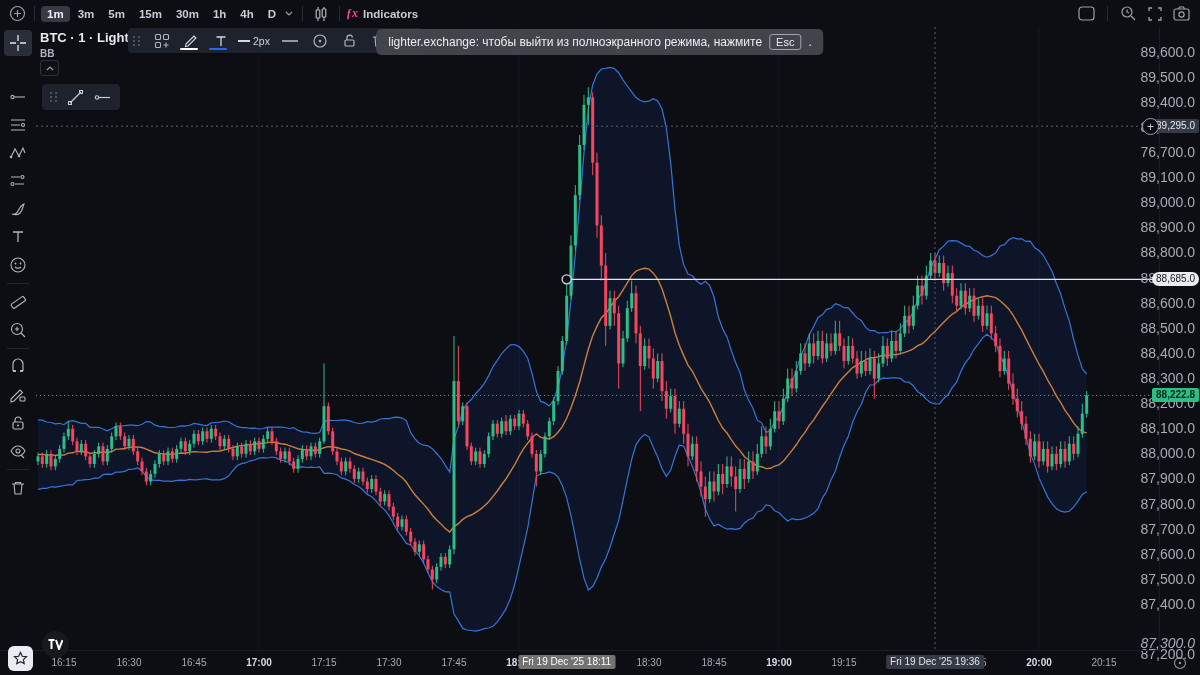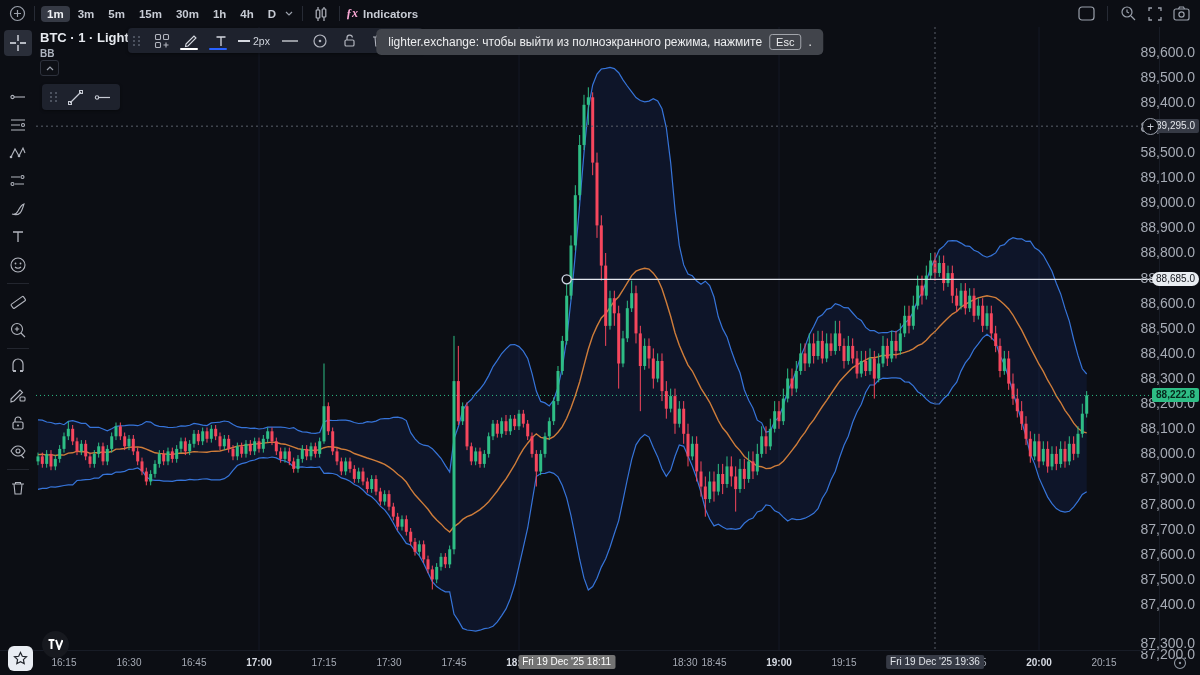--- a/index.html
+++ b/index.html
@@ -7,21 +7,21 @@
        font-family:"Liberation Sans",sans-serif;color:#c7cbd4;-webkit-font-smoothing:antialiased;}
   .icon-btn{display:flex;align-items:center;justify-content:center;border-radius:4px;cursor:pointer;}
   svg{display:block;}
   
   #topbar{position:absolute;left:0;top:0;right:0;height:27px;display:flex;align-items:center;
           padding-left:6px;font-size:11.5px;z-index:30;justify-content:space-between;}
   .tb-sep{width:1px;height:15px;background:#272b35;margin:0 6px;}
   .tf-btn{padding:2px 6px;border-radius:4px;color:#c7cbd4;font-weight:600;cursor:pointer;}
   .tf-btn.sel{background:#363a45;color:#eef0f4;}
   #indicators-btn{display:flex;align-items:center;gap:5px;cursor:pointer;color:#c7cbd4;font-weight:600;}
-  .fx{font-style:italic;font-family:"Liberation Serif",serif;font-size:12px;color:#f9a8d4;}
+  .fx{font-style:italic;font-family:"Liberation Serif",serif;font-size:12px;color:#ec4899;}
   #topbar-right{margin-left:auto;display:flex;align-items:center;gap:10px;padding-right:10px;}
   
   #left-toolbar{position:absolute;left:0;top:29px;width:36px;bottom:24px;display:flex;flex-direction:column;
                 align-items:center;z-index:25;}
   .ltool{width:28px;height:26px;display:flex;align-items:center;justify-content:center;border-radius:4px;cursor:pointer;margin:1px 0;}
   .ltool.sel{background:#2a2e39;}
   .ldiv{width:22px;height:1px;background:#23262f;margin:4px 0;}
   
   #legend{position:absolute;left:40px;top:30px;z-index:26;}
   #legend .title{font-size:13px;font-weight:700;color:#e6e9ef;}
@@ -825,52 +825,52 @@
     <circle cx="566.6626" cy="279.36217303822934" r="4.5" fill="#0c0e14" stroke="#cfd6e4" stroke-width="1.4"></circle>
     <line x1="36" x2="1160" y1="126.18712273641852" y2="126.18712273641852" stroke="#5A5F6A" stroke-width="1" stroke-dasharray="2,3"></line>
     <line x1="934.9931" x2="934.9931" y1="27" y2="651" stroke="#5A5F6A" stroke-width="1" stroke-dasharray="2,3"></line>
   </svg>
 
 <div id="price-axis">
     <div class="ptick" style="top: 16.5996px;">89,600.0</div>
     <div class="ptick" style="top: 41.7103px;">89,500.0</div>
     <div class="ptick" style="top: 66.8209px;">89,400.0</div>
     <div class="ptick" style="top: 91.9316px;">89,300.0</div>
-    <div class="ptick" style="top: 117.042px;">58,500.0</div>
+    <div class="ptick" style="top: 117.042px;">76,700.0</div>
     <div class="ptick" style="top: 142.153px;">89,100.0</div>
     <div class="ptick" style="top: 167.264px;">89,000.0</div>
     <div class="ptick" style="top: 192.374px;">88,900.0</div>
     <div class="ptick" style="top: 217.485px;">88,800.0</div>
     <div class="ptick" style="top: 242.596px;">88,700.0</div>
     <div class="ptick" style="top: 267.706px;">88,600.0</div>
     <div class="ptick" style="top: 292.817px;">88,500.0</div>
     <div class="ptick" style="top: 317.928px;">88,400.0</div>
     <div class="ptick" style="top: 343.038px;">88,300.0</div>
     <div class="ptick" style="top: 368.149px;">88,200.0</div>
     <div class="ptick" style="top: 393.26px;">88,100.0</div>
     <div class="ptick" style="top: 418.37px;">88,000.0</div>
     <div class="ptick" style="top: 443.481px;">87,900.0</div>
     <div class="ptick" style="top: 468.592px;">87,800.0</div>
     <div class="ptick" style="top: 493.702px;">87,700.0</div>
     <div class="ptick" style="top: 518.813px;">87,600.0</div>
     <div class="ptick" style="top: 543.924px;">87,500.0</div>
     <div class="ptick" style="top: 569.034px;">87,400.0</div>
-    <div class="ptick" style="top: 608px;">87,300.0</div>
+    <div class="ptick" style="top: 608px; font-style: italic;">87,300.0</div>
     <div class="ptick" style="top: 619.256px;">87,200.0</div>
   </div>
 <div id="time-axis">
     <div class="ttick" style="left: 63.9998px;">16:15</div>
     <div class="ttick" style="left: 128.999px;">16:30</div>
     <div class="ttick" style="left: 193.999px;">16:45</div>
     <div class="ttick bold" style="left: 258.998px;">17:00</div>
     <div class="ttick" style="left: 323.998px;">17:15</div>
     <div class="ttick" style="left: 388.997px;">17:30</div>
     <div class="ttick" style="left: 453.997px;">17:45</div>
     <div class="ttick bold" style="left: 518.996px;">18:00</div>
-    <div class="ttick" style="left: 648.995px; margin-left: 36px;">18:30</div>
+    <div class="ttick" style="left: 648.995px;">18:30</div>
     <div class="ttick" style="left: 713.995px;">18:45</div>
     <div class="ttick bold" style="left: 778.994px;">19:00</div>
     <div class="ttick" style="left: 843.994px;">19:15</div>
     <div class="ttick" style="left: 973.993px;">19:45</div>
     <div class="ttick bold" style="left: 1038.99px;">20:00</div>
     <div class="ttick" style="left: 1103.99px;">20:15</div>
   </div>
 <div id="alert-plus" style="left: 1142px; top: 118.187px;">+</div>
 <div id="corner">
   <svg width="14" height="14" viewBox="0 0 14 14" style="cursor:pointer">

